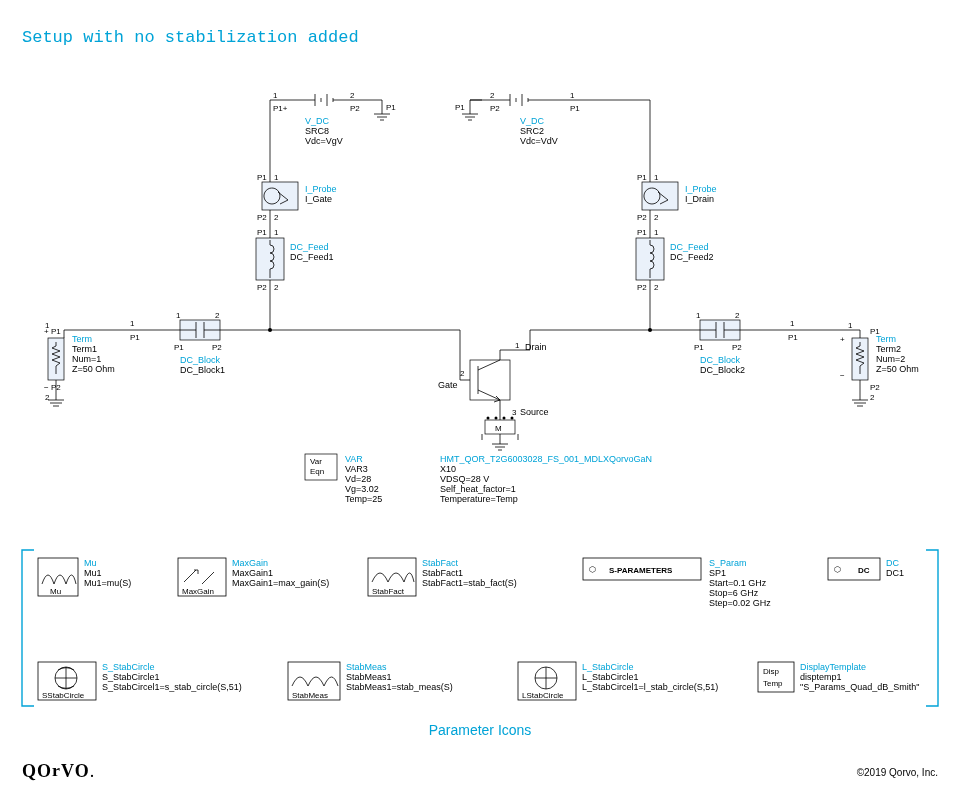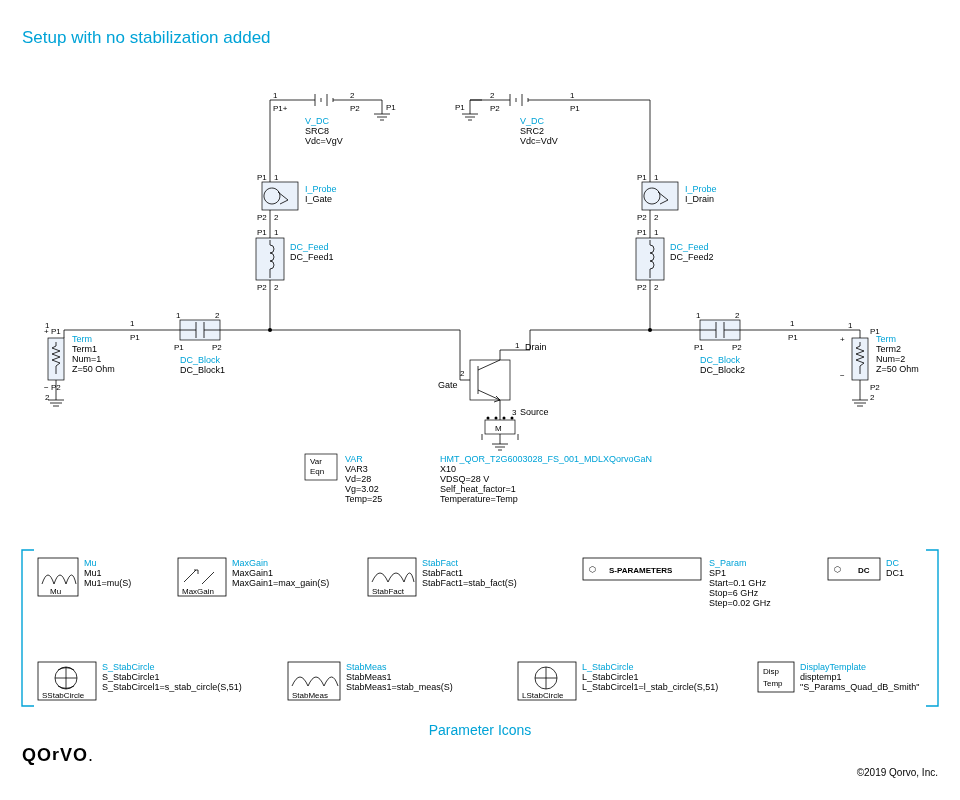--- a/index.html
+++ b/index.html
@@ -1,26 +1,26 @@
 <!DOCTYPE html>
 <html><head>
 <meta charset="utf-8">
 <style>
   * { box-sizing: border-box; }
   body { margin:0; font-family: Arial, Helvetica, sans-serif; background:#fff; color:#000; width:960px; height:800px; position:relative; font-size:10px; }
-  .title { color:#00a3d7; font-size:17px; font-weight:400; position:absolute; top:28px; left:22px; }
+  .title { color:#00a3d7; font-size:17px; font-weight:400; position:absolute; top:28px; left:22px;font-family:Liberation Mono, monospace; }
   .schematic { position:absolute; top:70px; left:30px; width:900px; height:520px; }
   .wire { stroke:#000; stroke-width:0.8; fill:none; }
   .cyantext { fill:#00a3d7; font-size:9px; }
   .blktext { fill:#000; font-size:9px; }
   .small { font-size:8px; }
   .box { fill:#eaf1fa; stroke:#000; stroke-width:0.7; }
   .whitebox { fill:#fff; stroke:#000; stroke-width:0.7; }
   .port { font-size:8px; }
-  .footer { position:absolute; bottom:34px; left:22px; font-family:Liberation Sans, sans-serif; font-weight:700; font-size:18px; letter-spacing:1px;text-align:right;}
+  .footer { position:absolute; bottom:18px; left:22px; font-family:Liberation Serif, serif; font-weight:700; font-size:18px; letter-spacing:1px;text-align:right;}
   .copyright { position:absolute; bottom:22px; right:22px; font-size:10px; }
   .iconrow { position:absolute; left:36px; }
   .iconrow.r1 { top:556px; }
   .iconrow.r2 { top:660px; }
   .iblk { position:absolute; }
   .iblk .ibox { fill:#fff; stroke:#000; stroke-width:0.8; }
   .ititle { fill:#00a3d7; font-size:9px; }
   .itext { fill:#000; font-size:9px; }
   .bracket { stroke:#00a3d7; stroke-width:1.4; fill:none; }
   .paramlabel { color:#00a3d7; font-size:14px; position:absolute; bottom:62px; left:50%; transform:translateX(-50%); }

